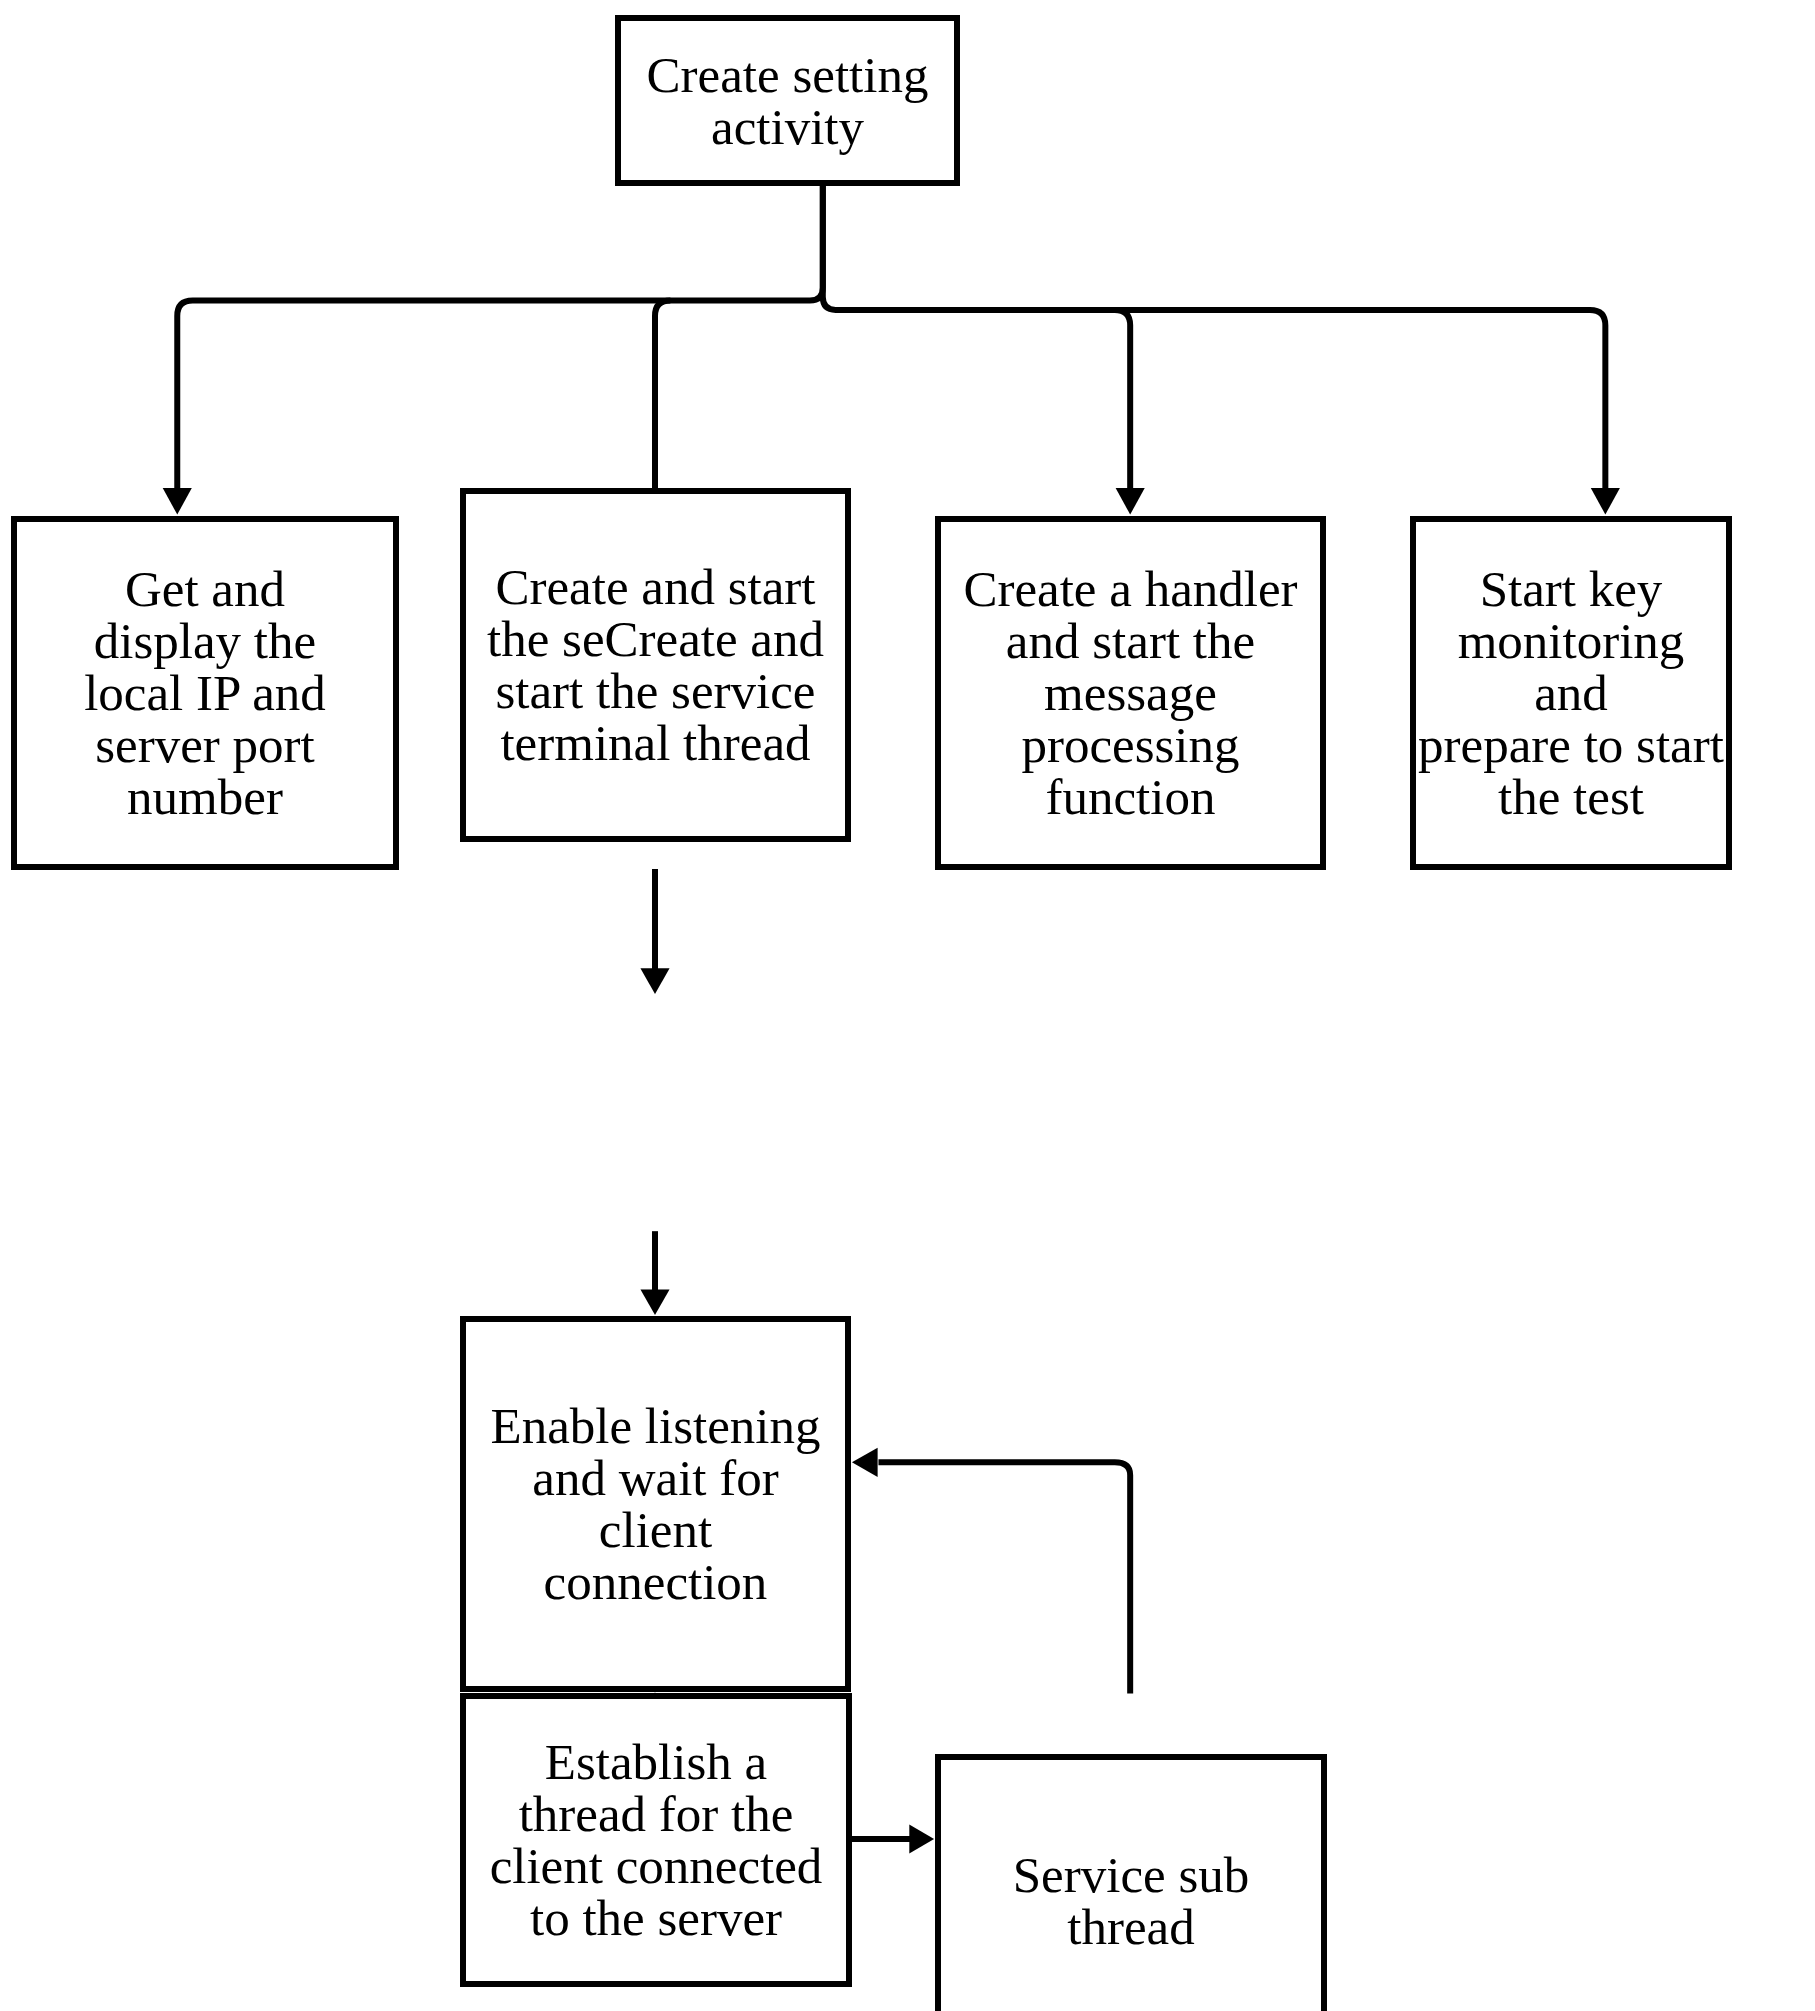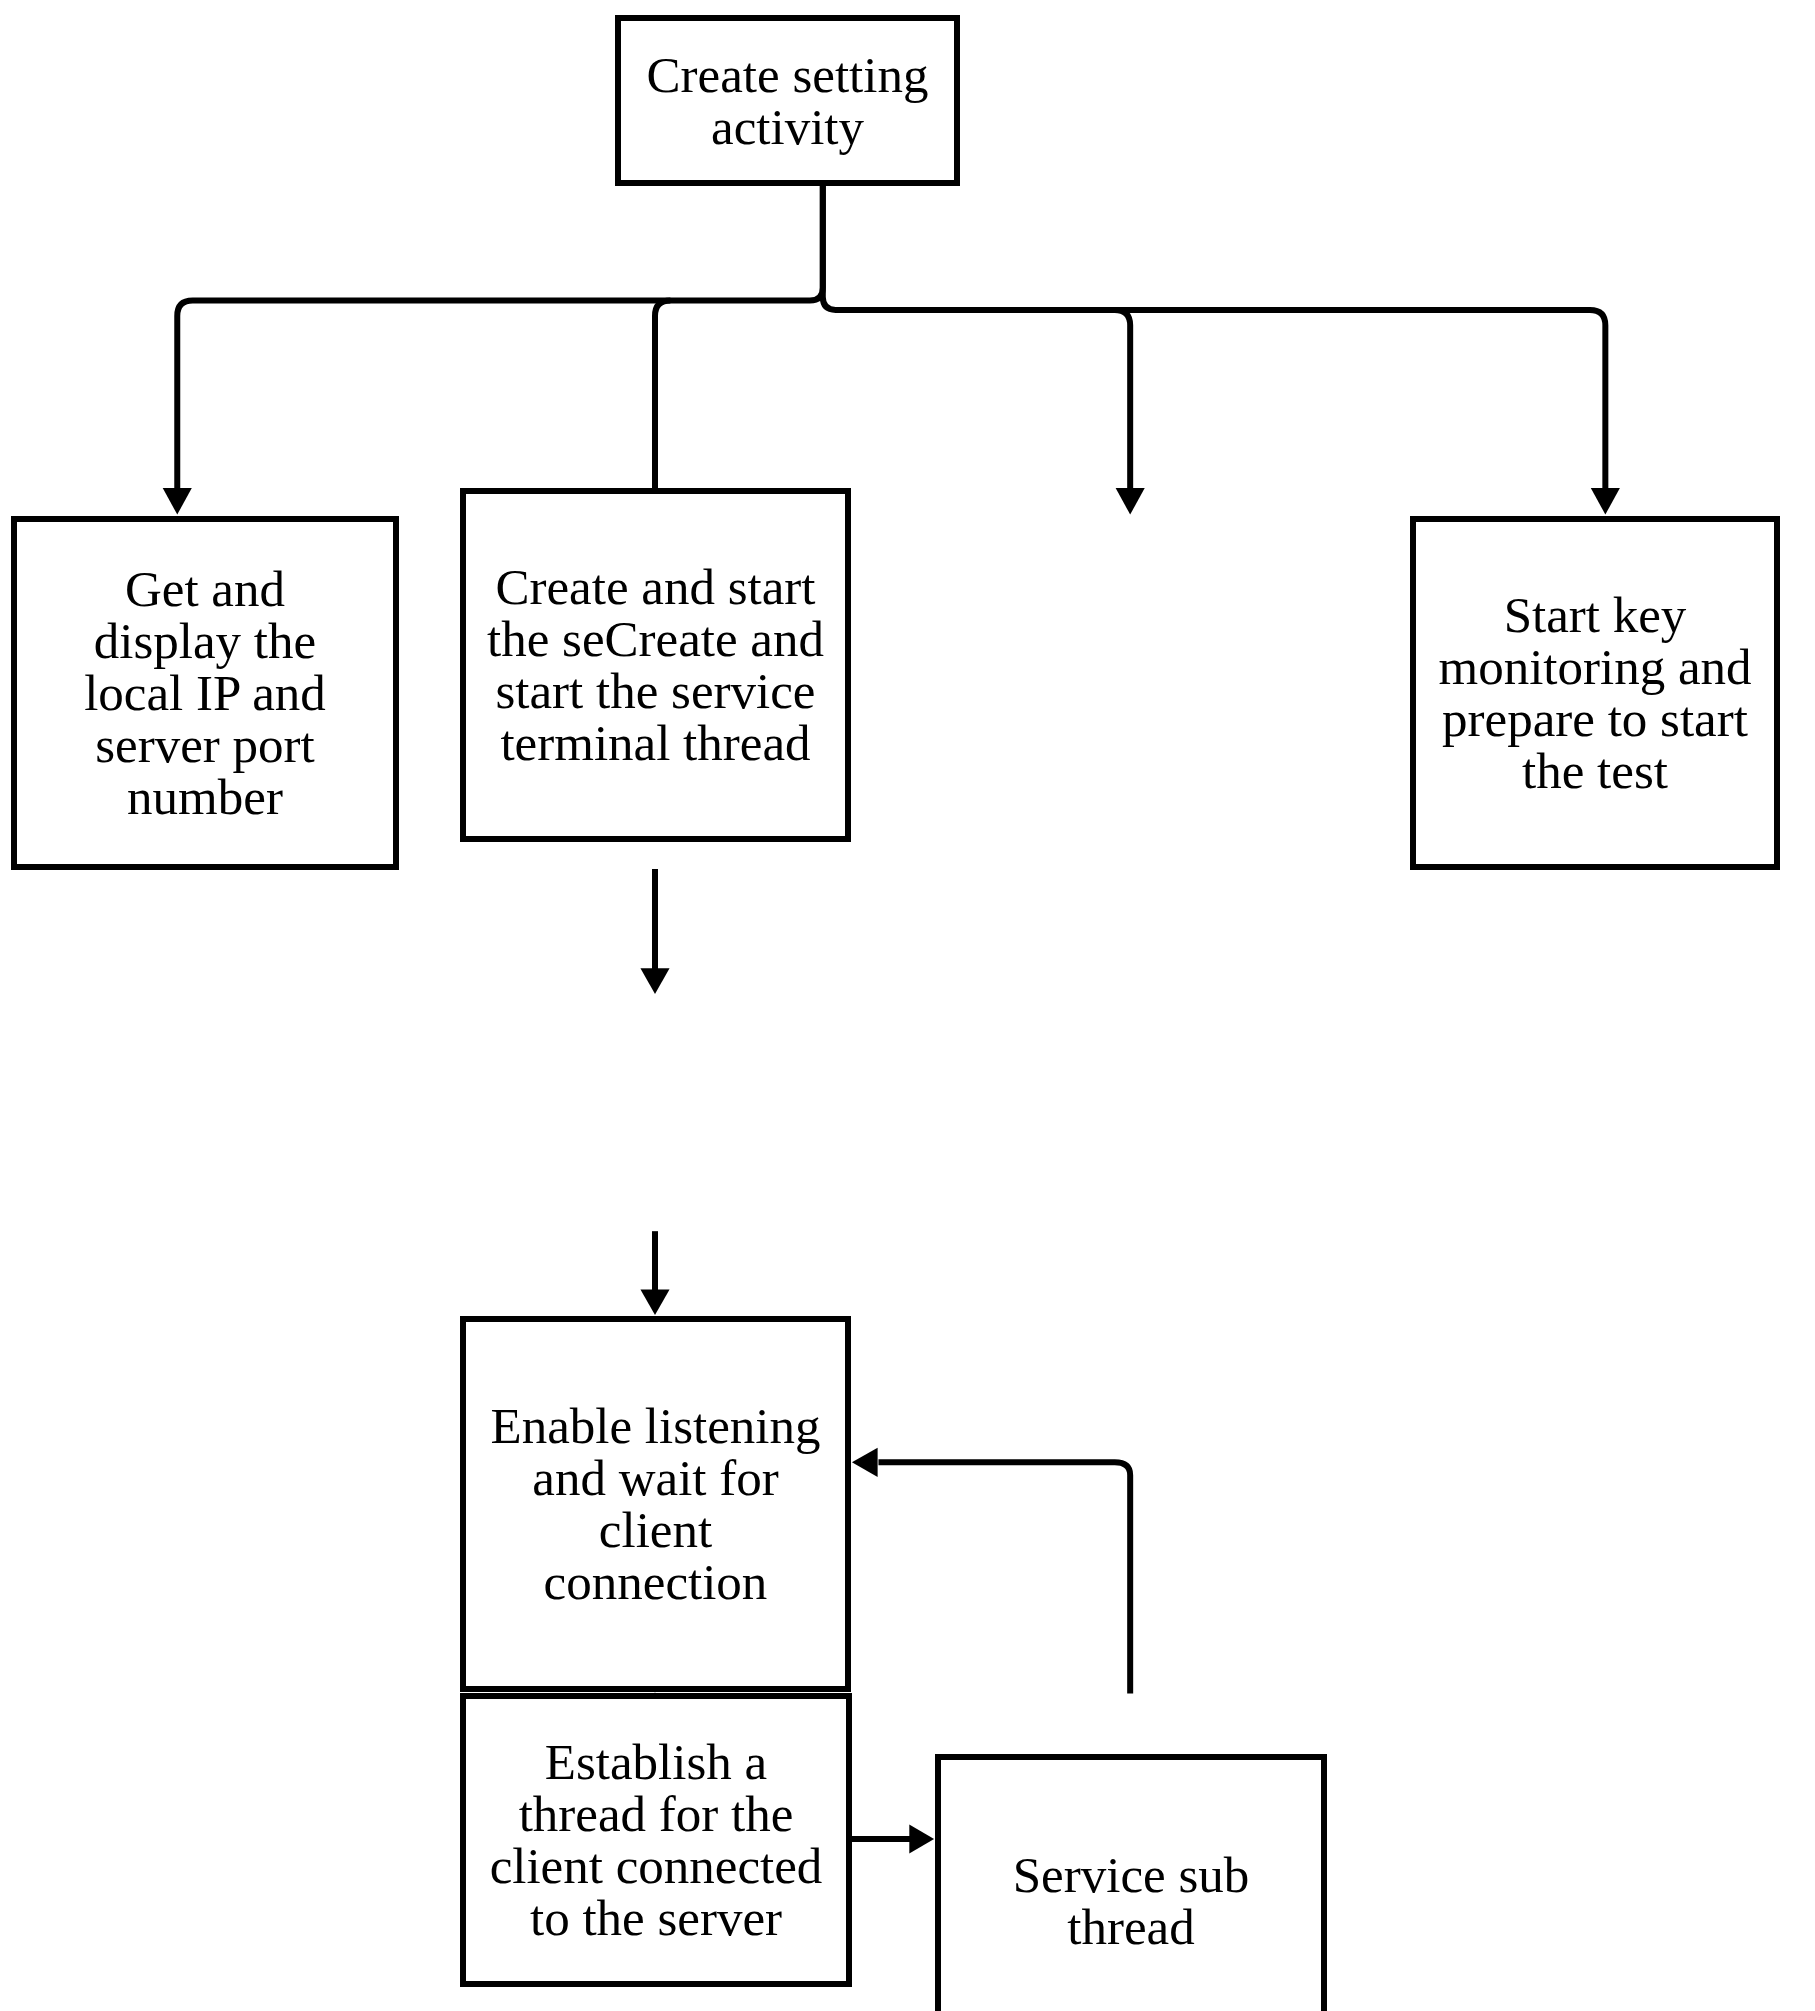--- a/index.html
+++ b/index.html
@@ -42,21 +42,21 @@
     text-align: center;
     font-size: 51px;
     line-height: 52px;
     white-space: pre-line;
   }
   
   .node-top       { left: 615px;  top: 15.4px;   width: 345px; height: 171px; }
   .node-get-ip    { left: 11px;   top: 516px;  width: 388px; height: 354px; }
   .node-create-se { left: 460px;  top: 488px;  width: 391px; height: 354px; font-family: Liberation Serif, serif; }
   .node-handler   { left: 935px; top: 516px;  width: 391px; height: 354px; }
-  .node-key-mon   { left: 1410px; top: 516px;  width: 370px; height: 354px; font-family: Liberation Serif, serif; }
+  .node-key-mon   { left: 1410px; top: 516px;  width: 322px; height: 354px; font-family: Liberation Serif, serif; }
   .node-tcp       { left: 460px;  top: 996px; width: 392px; height: 236px; }
   .node-listen    { left: 460px;  top: 1316px; width: 391px; height: 376px; font-family: Liberation Serif, serif; }
   .node-establish { left: 460px;  top: 1693px; width: 392px; height: 294px; }
   .node-service   { left: 935px; top: 1754px; width: 392px; height: 294px; }
 </style>
 </head>
 <body>
 
 <div class="canvas">
 
@@ -112,20 +112,27 @@
 number</span>
   </div>
 
   <div class="node node-create-se">
     <span>Create and start
 the seCreate and
 start the service
 terminal thread</span>
   </div>
 
+  <div class="node node-handler">
+    <span>Create a handler
+and start the
+message
+processing
+function</span>
+  </div>
 
   <div class="node node-key-mon">
     <span>Start key
 monitoring and
 prepare to start
 the test</span>
   </div>
 
 
   <div class="node node-listen">

